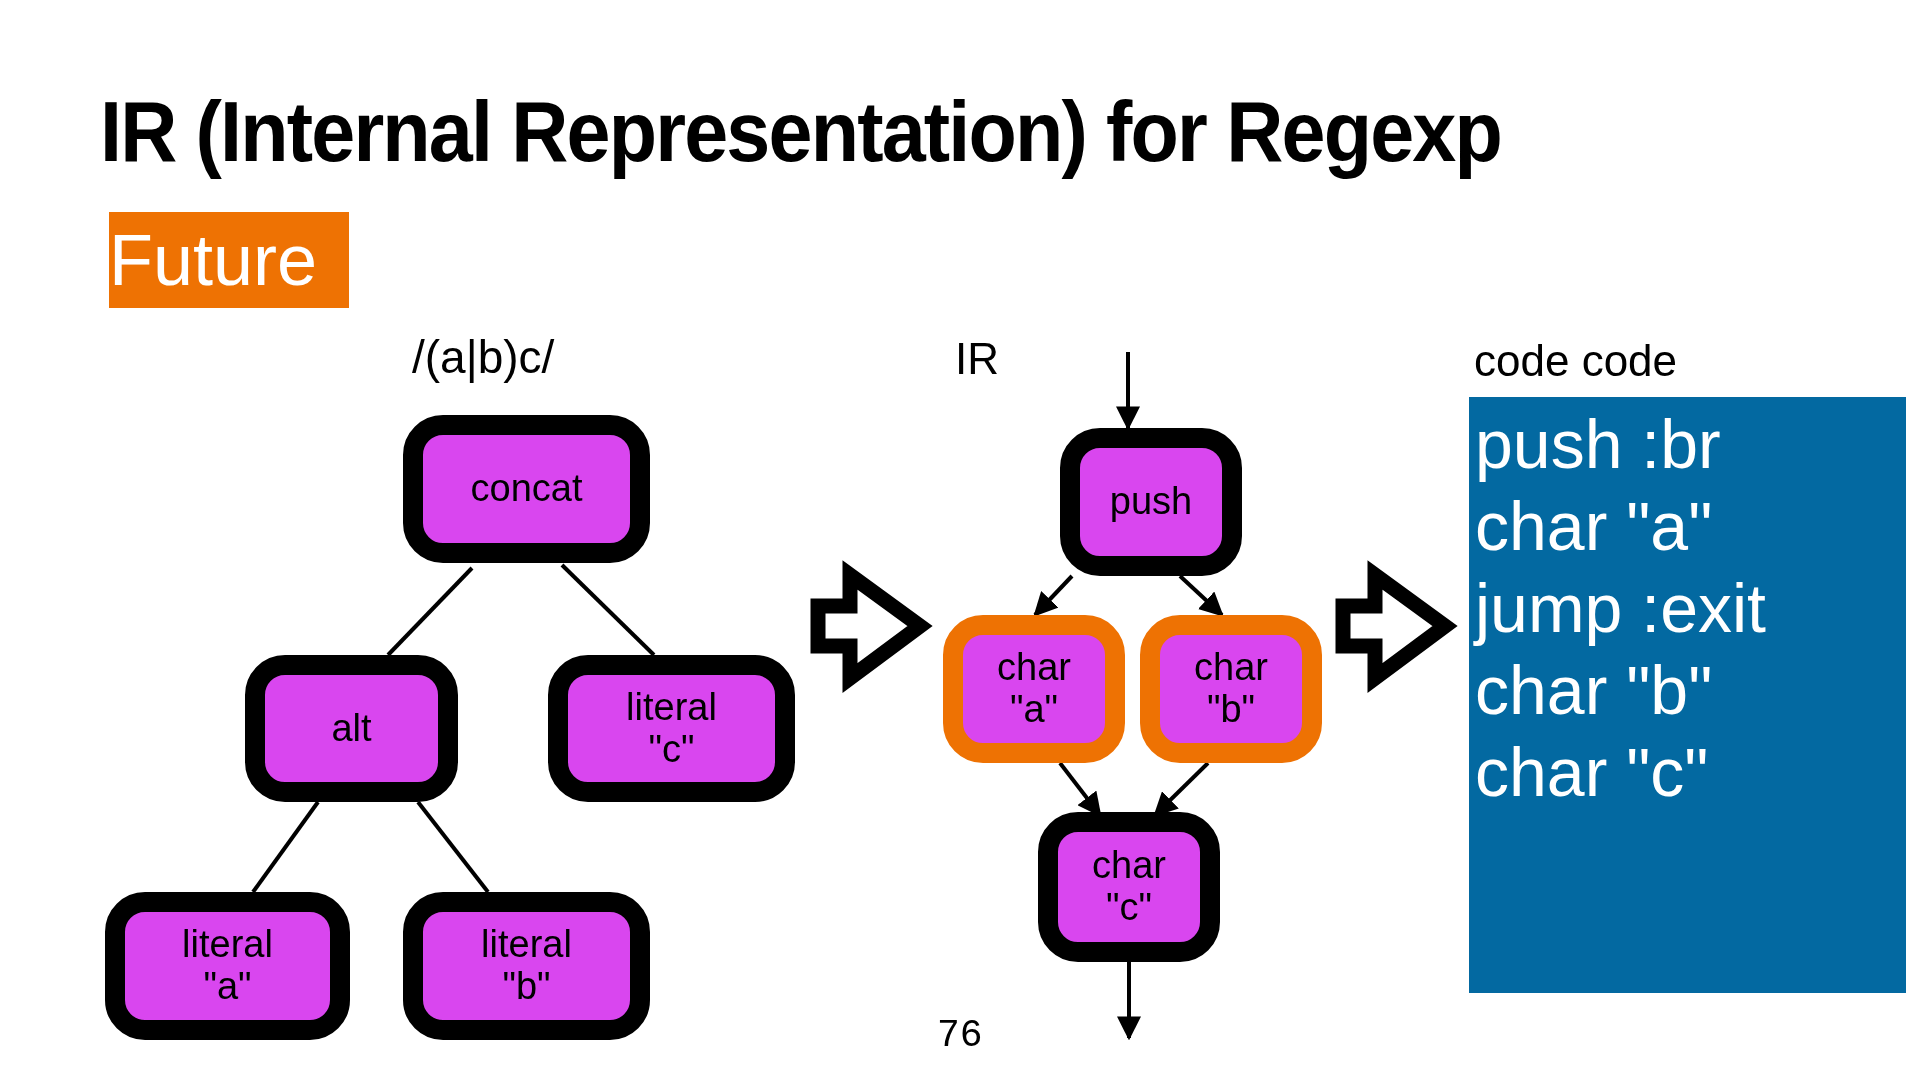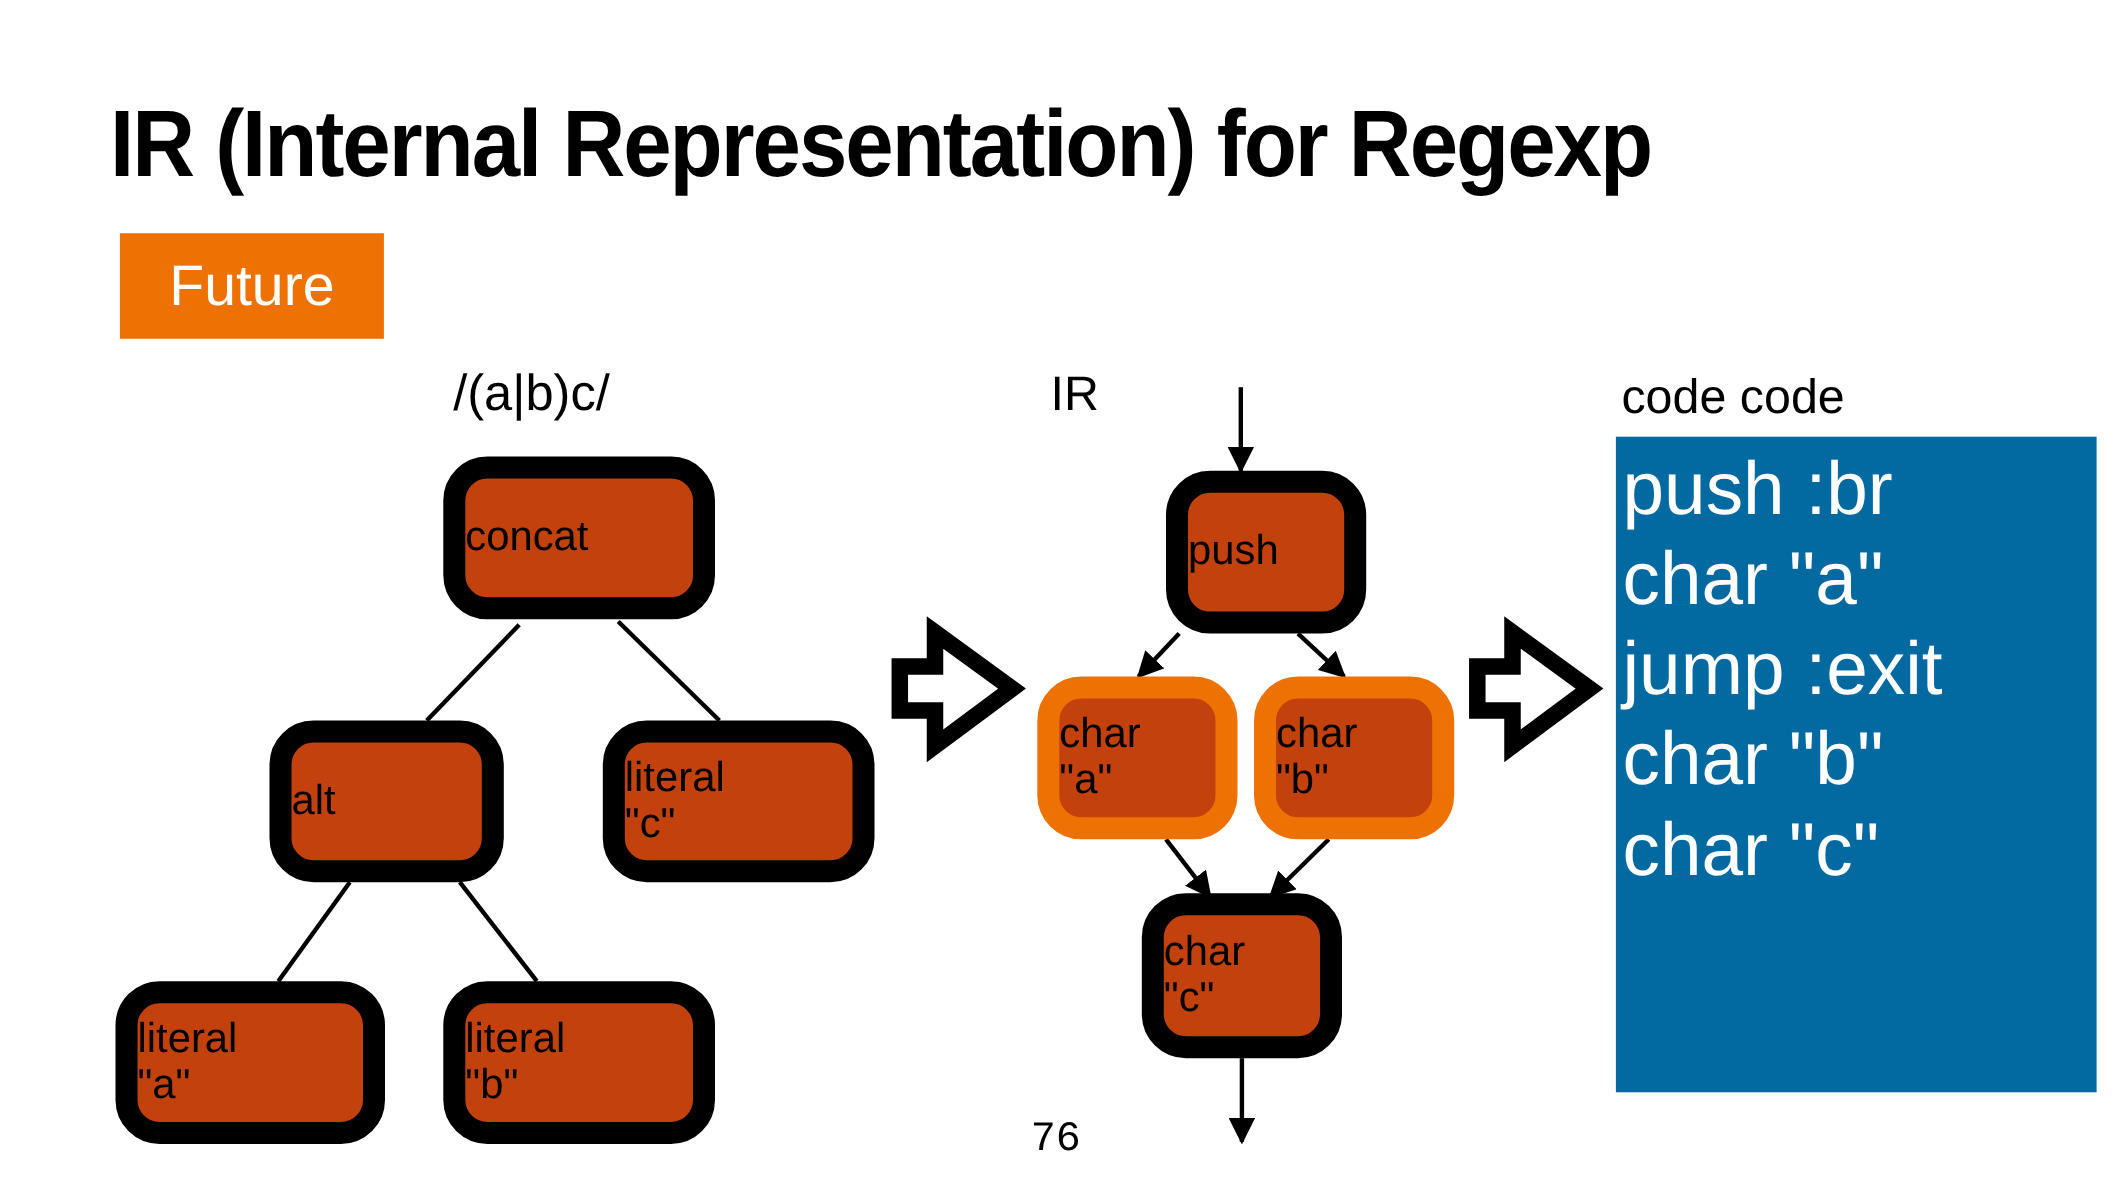--- a/index.html
+++ b/index.html
@@ -1,24 +1,24 @@
 <!DOCTYPE html>
 <html><head>
   <meta charset="utf-8">
   <style>
     html, body { margin: 0; padding: 0; background: #ffffff; }
     body { width: 1920px; height: 1080px; position: relative; overflow: hidden; font-family: "Liberation Sans", sans-serif; color: #000; }
     .abs { position: absolute; }
     #title { left: 100px; top: 88px; font-size: 86px; font-weight: bold; letter-spacing: -2px; white-space: nowrap; transform: scaleX(0.92); transform-origin: left top; line-height: 1; }
-    #badge { left: 109px; top: 212px; width: 240px; height: 96px; background: #EE7203; color: #fff; font-size: 52px; line-height: 96px; text-align: center; }
+    #badge { left: 109px; top: 212px; width: 240px; height: 96px; background: #EE7203; color: #fff; font-size: 72px; line-height: 96px; }
     .label { font-size: 44px; white-space: nowrap; line-height: 1; }
     #regex-label { left: 412px; top: 334px; font-family: Liberation Sans, sans-serif; font-size: 46px; }
     #ir-label { left: 955px; top: 337px; }
     #bc-label { left: 1474px; top: 339px; }
-    .node { position: absolute; box-sizing: border-box; border: 20px solid #000; border-radius: 40px; background: #c2410c; display: flex; align-items: flex-start; justify-content: center; flex-direction: column; font-size: 38px; line-height: 1.1; text-align: center; }
+    .node { position: absolute; box-sizing: border-box; border: 20px solid #000; border-radius: 40px; background: #d946ef; display: flex; align-items: center; justify-content: center; flex-direction: column; font-size: 38px; line-height: 1.1; text-align: center; }
     .node.orange { border-color: #EE7203; }
     .node span { display: block; }
     #bytecode { left: 1469px; top: 397px; width: 437px; height: 596px; background: #0369a1; color: #fff; box-sizing: border-box; padding: 6px 0 0 6px; }
     #bytecode .line { font-size: 68px; line-height: 82px; white-space: nowrap; }
     #page-number { left: 937px; top: 1014px; font-family: "Liberation Mono", monospace; font-size: 38px; }
     svg#edges { position: absolute; left: 0; top: 0; width: 1920px; height: 1080px; }
   </style>
 </head>
 <body>
 

